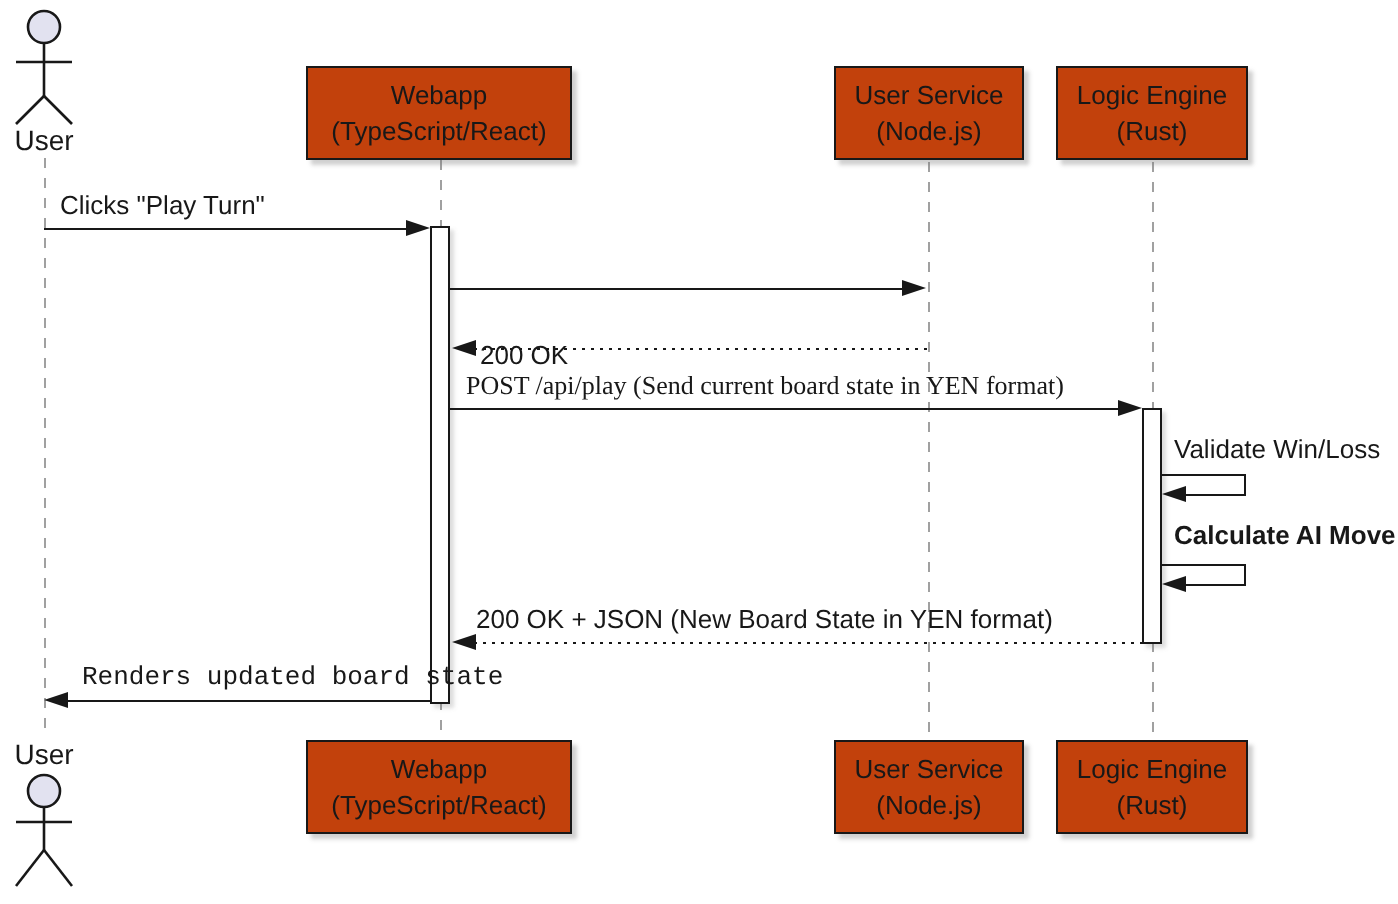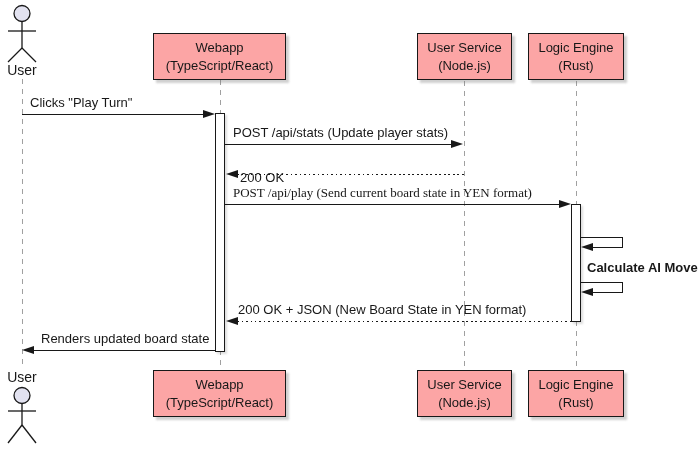--- a/index.html
+++ b/index.html
@@ -6,21 +6,21 @@
   #stage{
     position:relative;width:699px;height:452px;background:#FFFFFF;
     font-family:"Liberation Sans",sans-serif;font-size:13px;color:#181818;
     overflow:hidden;
   }
   .lifeline{
     position:absolute;width:1.2px;
     background:repeating-linear-gradient(to bottom,#A0A0A0 0 5px,transparent 5px 10px);
   }
   .pbox{
-    position:absolute;background:#fca5a5;border:1.4px solid #181818;
+    position:absolute;background:#c2410c;border:1.4px solid #181818;
     box-shadow:2.5px 2.5px 2px rgba(120,120,120,0.35);
     display:flex;flex-direction:column;align-items:center;justify-content:center;
     text-align:center;line-height:18px;box-sizing:border-box;
   }
   .activation{
     position:absolute;width:10px;background:#FFFFFF;border:1.3px solid #181818;
     box-sizing:border-box;box-shadow:2px 2px 2px rgba(120,120,120,0.25);
   }
   .line-solid{position:absolute;height:1.4px;background:#181818;}
   .line-dotted{
@@ -96,44 +96,44 @@
     <div>(Rust)</div>
   </div>
 
   <div class="activation" style="left:215px;top:113px;height:239px;"></div>
   <div class="activation" style="left:571px;top:204px;height:118px;"></div>
 
   <div class="msg-label" style="left:30px;top:95px;">Clicks "Play Turn"</div>
   <div class="line-solid" style="left:22px;top:114px;width:182px;"></div>
   <div class="arrow-right" style="left:203px;top:110px;"></div>
 
-  <div class="msg-label" style="left:233px;top:125px;">POST /api/stats (Update player stats)</div>
   <div class="line-solid" style="left:225px;top:144px;width:227px;"></div>
   <div class="arrow-right" style="left:451px;top:140px;"></div>
 
   <div class="msg-label" style="left:240px;top:155px;margin-top:15px;">200 OK</div>
   <div class="line-dotted" style="left:237px;top:174px;width:227px;"></div>
   <div class="arrow-left" style="left:226px;top:170px;"></div>
 
   <div class="msg-label" style="left:233px;top:185px;font-family:Liberation Serif, serif;">POST /api/play (Send current board state in YEN format)</div>
   <div class="line-solid" style="left:225px;top:204px;width:335px;"></div>
   <div class="arrow-right" style="left:559px;top:200px;"></div>
 
+  <div class="msg-label" style="left:587px;top:217px;">Validate Win/Loss</div>
   <div class="line-solid" style="left:581px;top:237px;width:42px;"></div>
   <div class="line-vert" style="left:621.6px;top:237px;height:11px;"></div>
   <div class="line-solid" style="left:592px;top:247px;width:31px;"></div>
   <div class="arrow-left" style="left:581px;top:243px;"></div>
 
   <div class="msg-label" style="left:587px;top:260px;font-weight:bold;">Calculate AI Move</div>
   <div class="line-solid" style="left:581px;top:282px;width:42px;"></div>
   <div class="line-vert" style="left:621.6px;top:282px;height:11px;"></div>
   <div class="line-solid" style="left:592px;top:292px;width:31px;"></div>
   <div class="arrow-left" style="left:581px;top:288px;"></div>
 
   <div class="msg-label" style="left:238px;top:302px;">200 OK + JSON (New Board State in YEN format)</div>
   <div class="line-dotted" style="left:237px;top:321px;width:334px;"></div>
   <div class="arrow-left" style="left:226px;top:317px;"></div>
 
-  <div class="msg-label" style="left:41px;top:331px;">Renders updated board state</div>
+  <div class="msg-label" style="left:41px;top:331px;font-family:Liberation Mono, monospace;">Renders updated board state</div>
   <div class="line-solid" style="left:33px;top:350px;width:182px;"></div>
   <div class="arrow-left" style="left:22px;top:346px;"></div>
 
 </div>
 
 </body></html>

